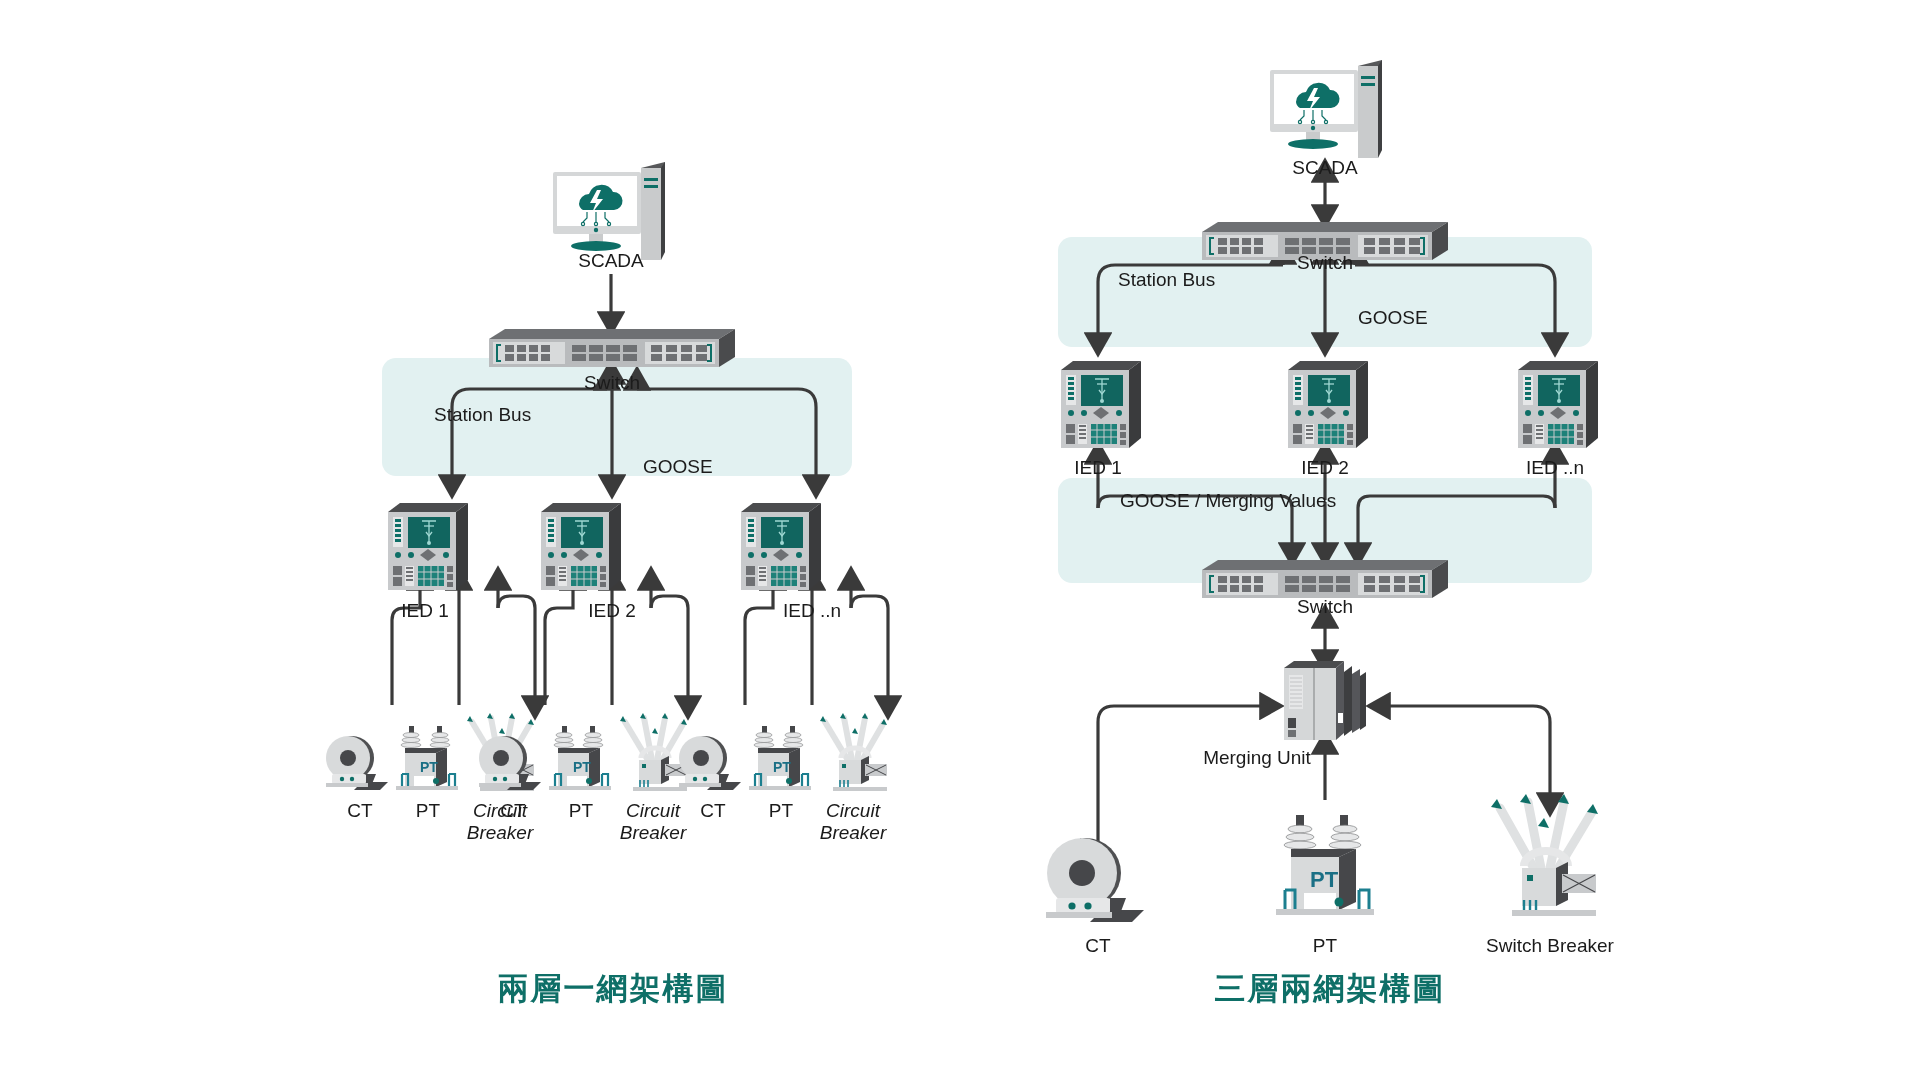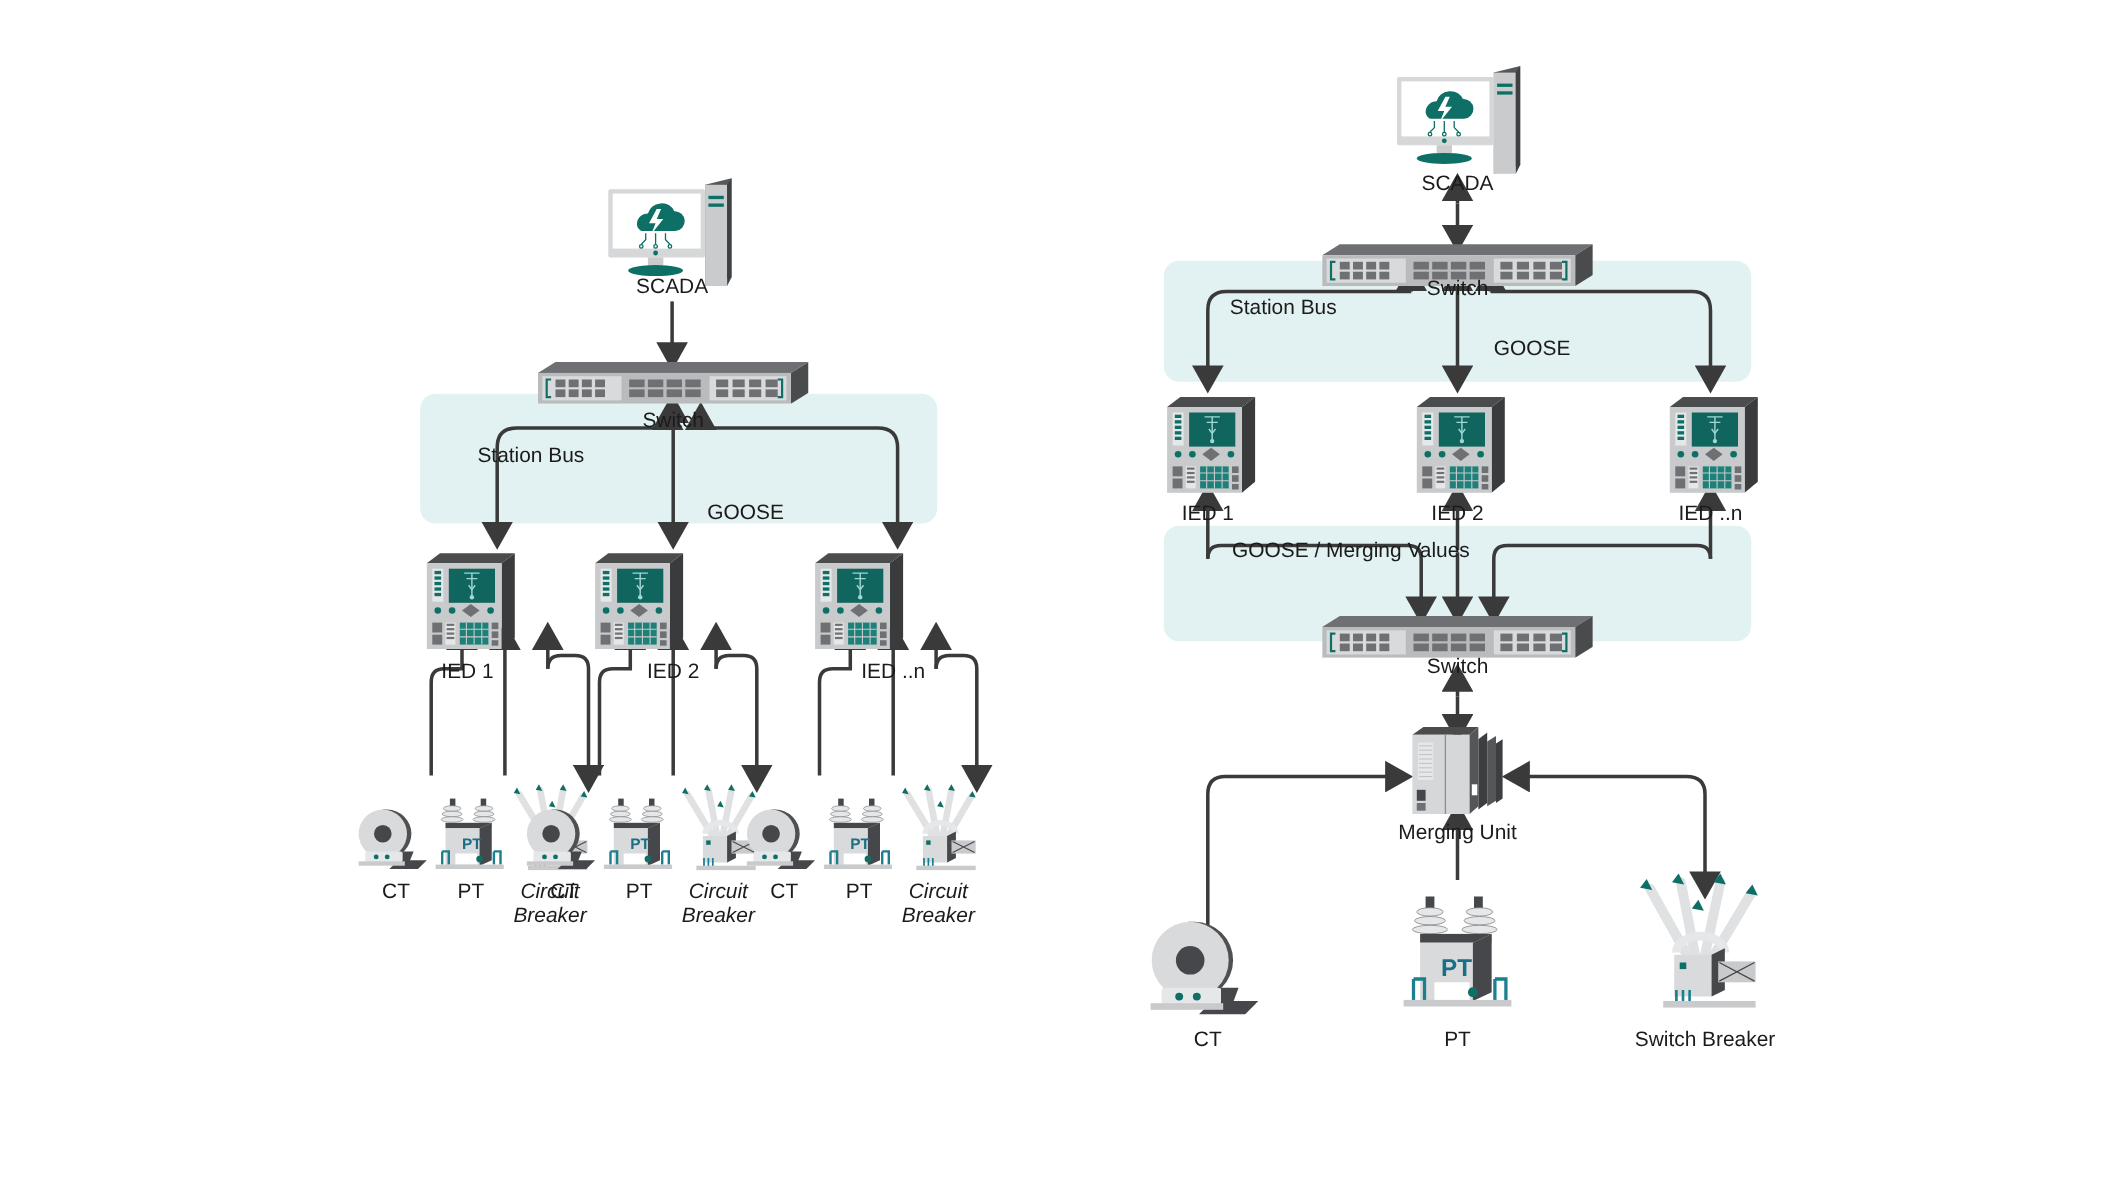--- a/index.html
+++ b/index.html
@@ -844,21 +844,21 @@
       <polygon points="82,18 88,14 88,68 82,72" fill="#3d3e40"></polygon>
       <rect x="11" y="17" width="14" height="34" fill="#e6e7e8"></rect>
       <g stroke="#b9bbbd" stroke-width="0.8">
           <path d="M12,20 L24,20 M12,24 L24,24 M12,28 L24,28 M12,32 L24,32 M12,36 L24,36 M12,40 L24,40 M12,44 L24,44 M12,48 L24,48"></path>
         </g>
       <rect x="10" y="60" width="8" height="10" fill="#46474a"></rect>
       <rect x="10" y="72" width="8" height="7" fill="#6e7073"></rect>
       <rect x="60" y="55" width="5" height="10" fill="#ffffff"></rect>
     </svg>
   </div>
-  <div class="lbl ctr" style="left:1325px; top:747px;">Merging Unit</div>
+  <div class="lbl ctr" style="left:1257px; top:747px;">Merging Unit</div>
 
   <div class="dev" style="left:1040px; top:828px; width:118px; height:98px;">
     <svg viewBox="0 0 118 98" width="118" height="98">
       <polygon points="62,82 104,82 92,94 50,94" fill="#46474a"></polygon>
       <path d="M46,10 a35,35 0 0 1 0,70 L40,80 L40,10 z" fill="#4f5052"></path>
       <circle cx="42" cy="45" r="35" fill="#d8dadb"></circle>
       <circle cx="42" cy="45" r="13" fill="#46474a"></circle>
       <rect x="16" y="70" width="54" height="16" rx="3" fill="#e6e7e8"></rect>
       <circle cx="32" cy="78" r="3.6" fill="#0e6f67"></circle>
         <circle cx="48" cy="78" r="3.6" fill="#0e6f67"></circle>
@@ -921,14 +921,16 @@
         </g>
       <rect x="49" y="85" width="6" height="6" fill="#0e6f67"></rect>
       <g stroke="#1c7f8f" stroke-width="2.4">
           <path d="M46,110 L46,122 M52,110 L52,122 M58,110 L58,122"></path>
         </g>
       <rect x="34" y="120" width="84" height="6" fill="#c8cacc"></rect>
     </svg>
   </div>
   <div class="lbl ctr" style="left:1550px; top:935px;">Switch Breaker</div>
 
+  <div class="title" style="left:613px; top:968px;">兩層一網架構圖</div>
+  <div class="title" style="left:1330px; top:968px;">三層兩網架構圖</div>
 
 </div>
 
 </body></html>

